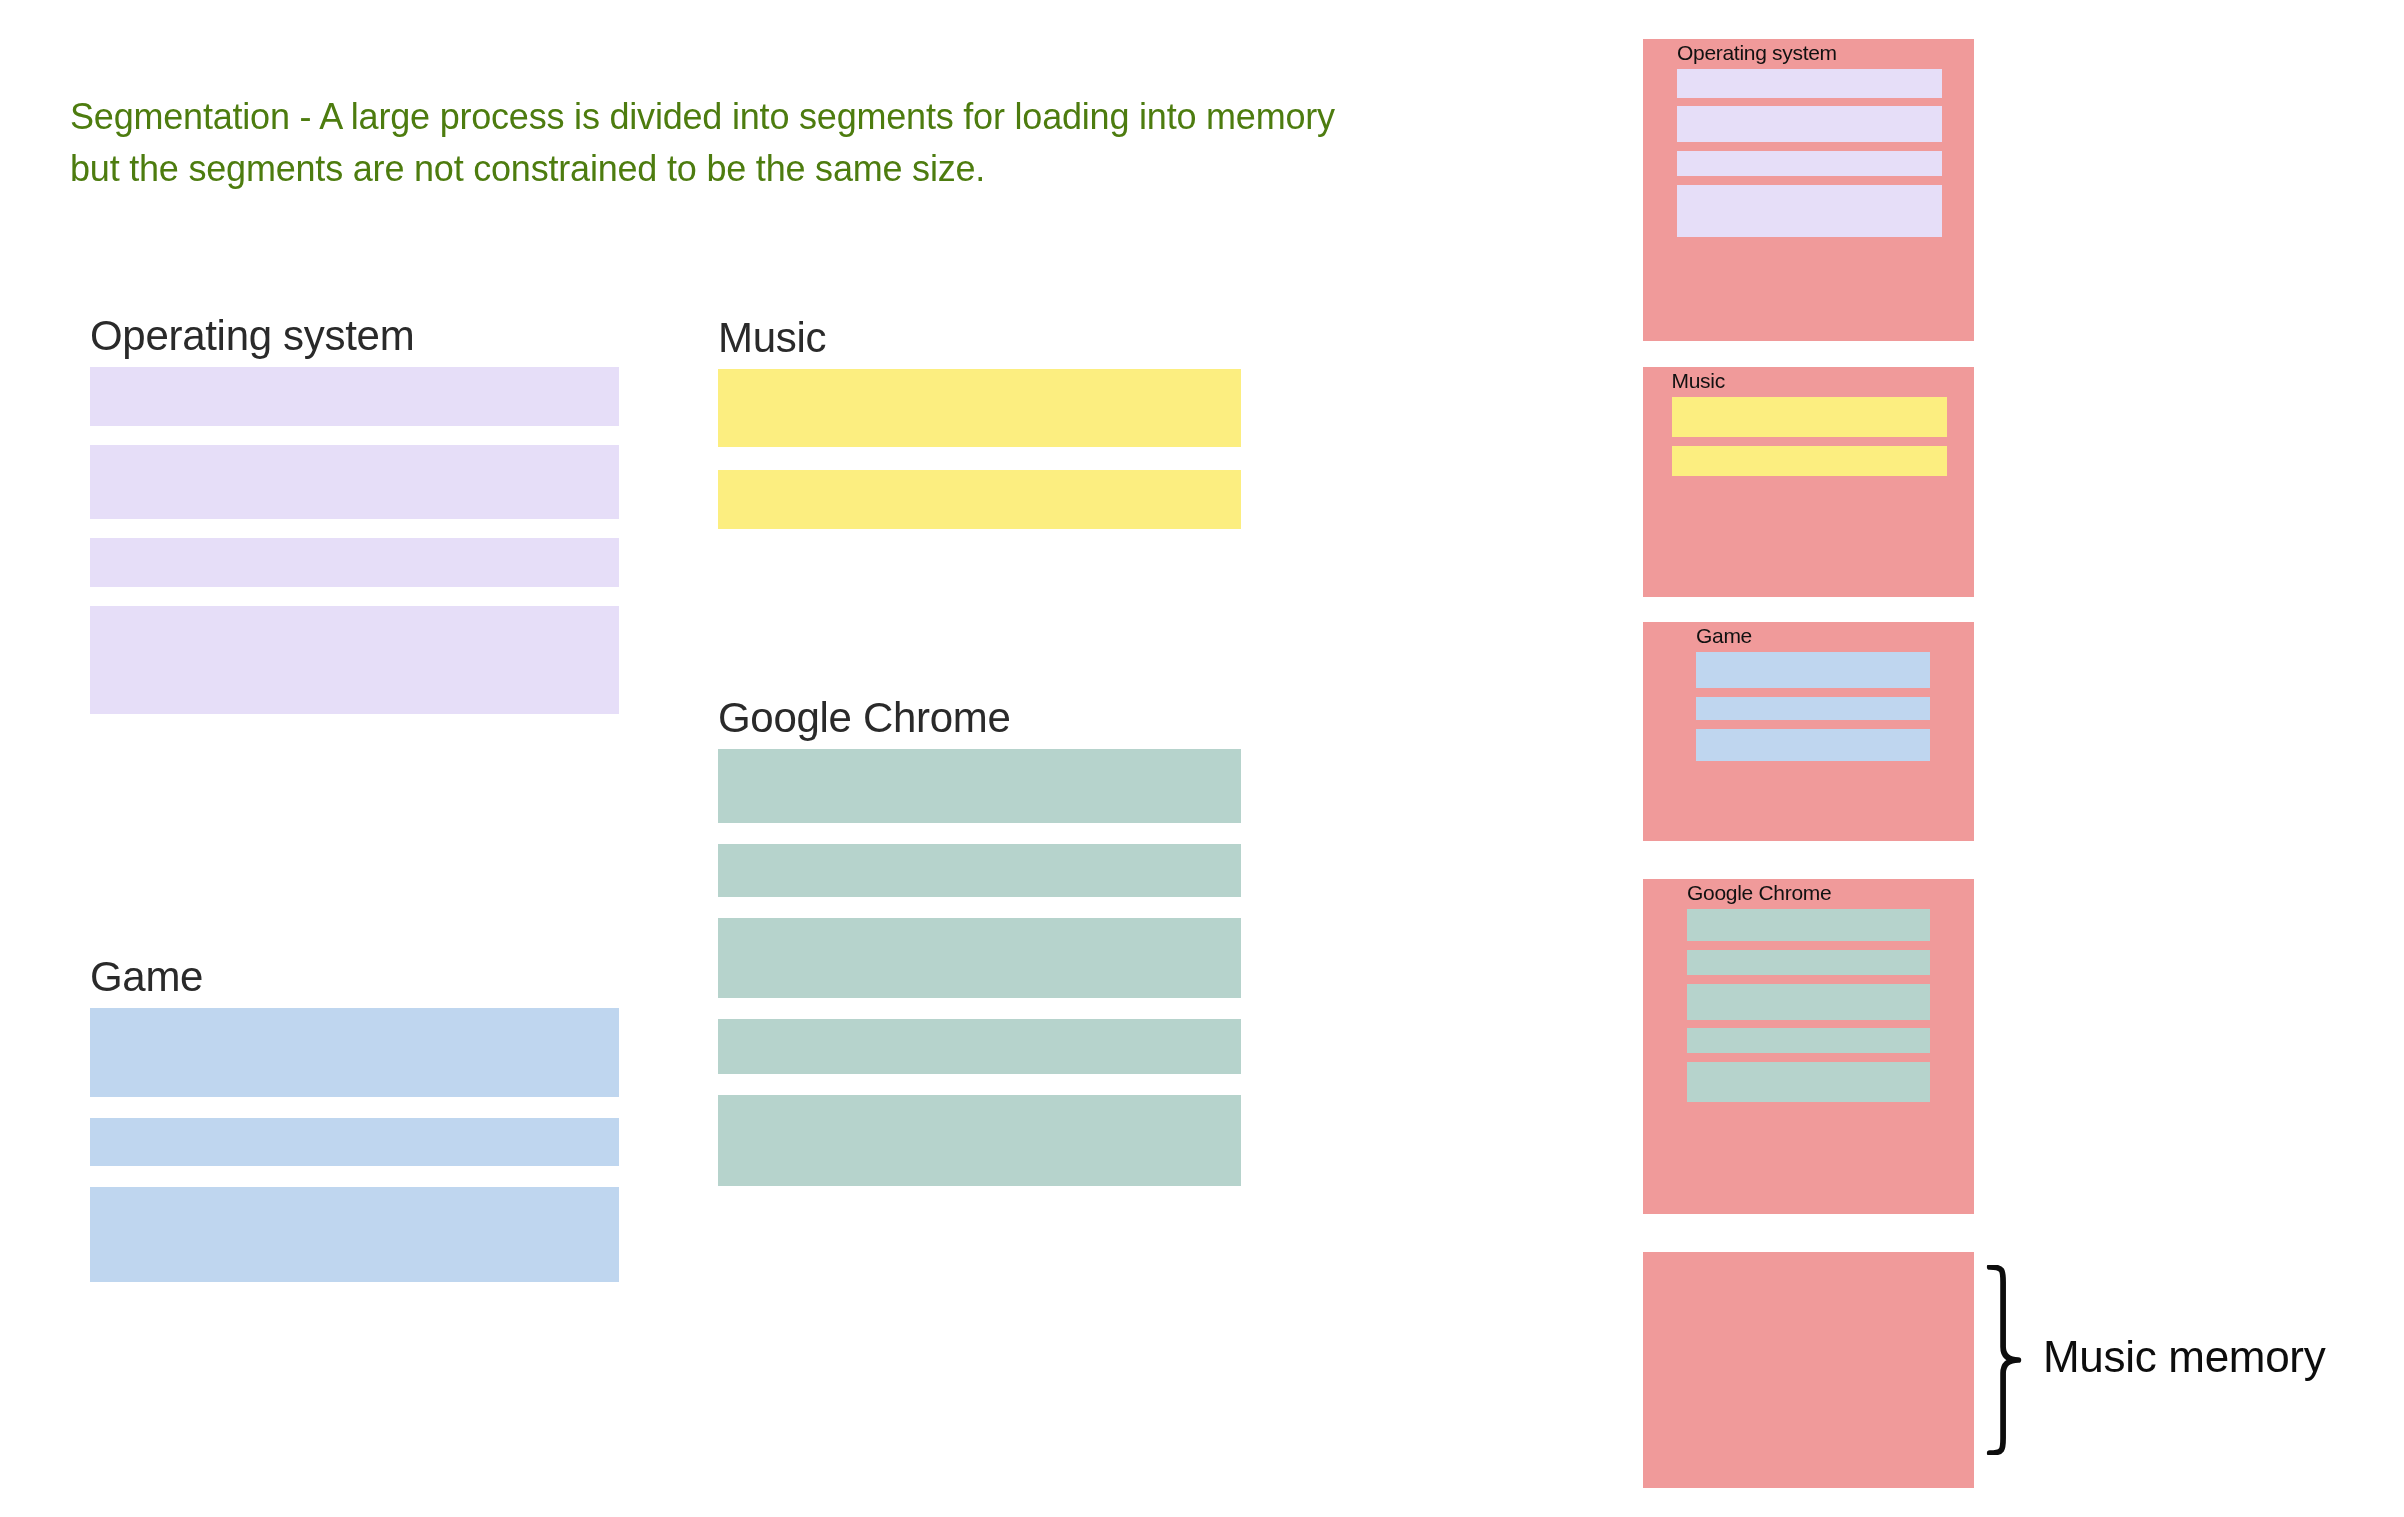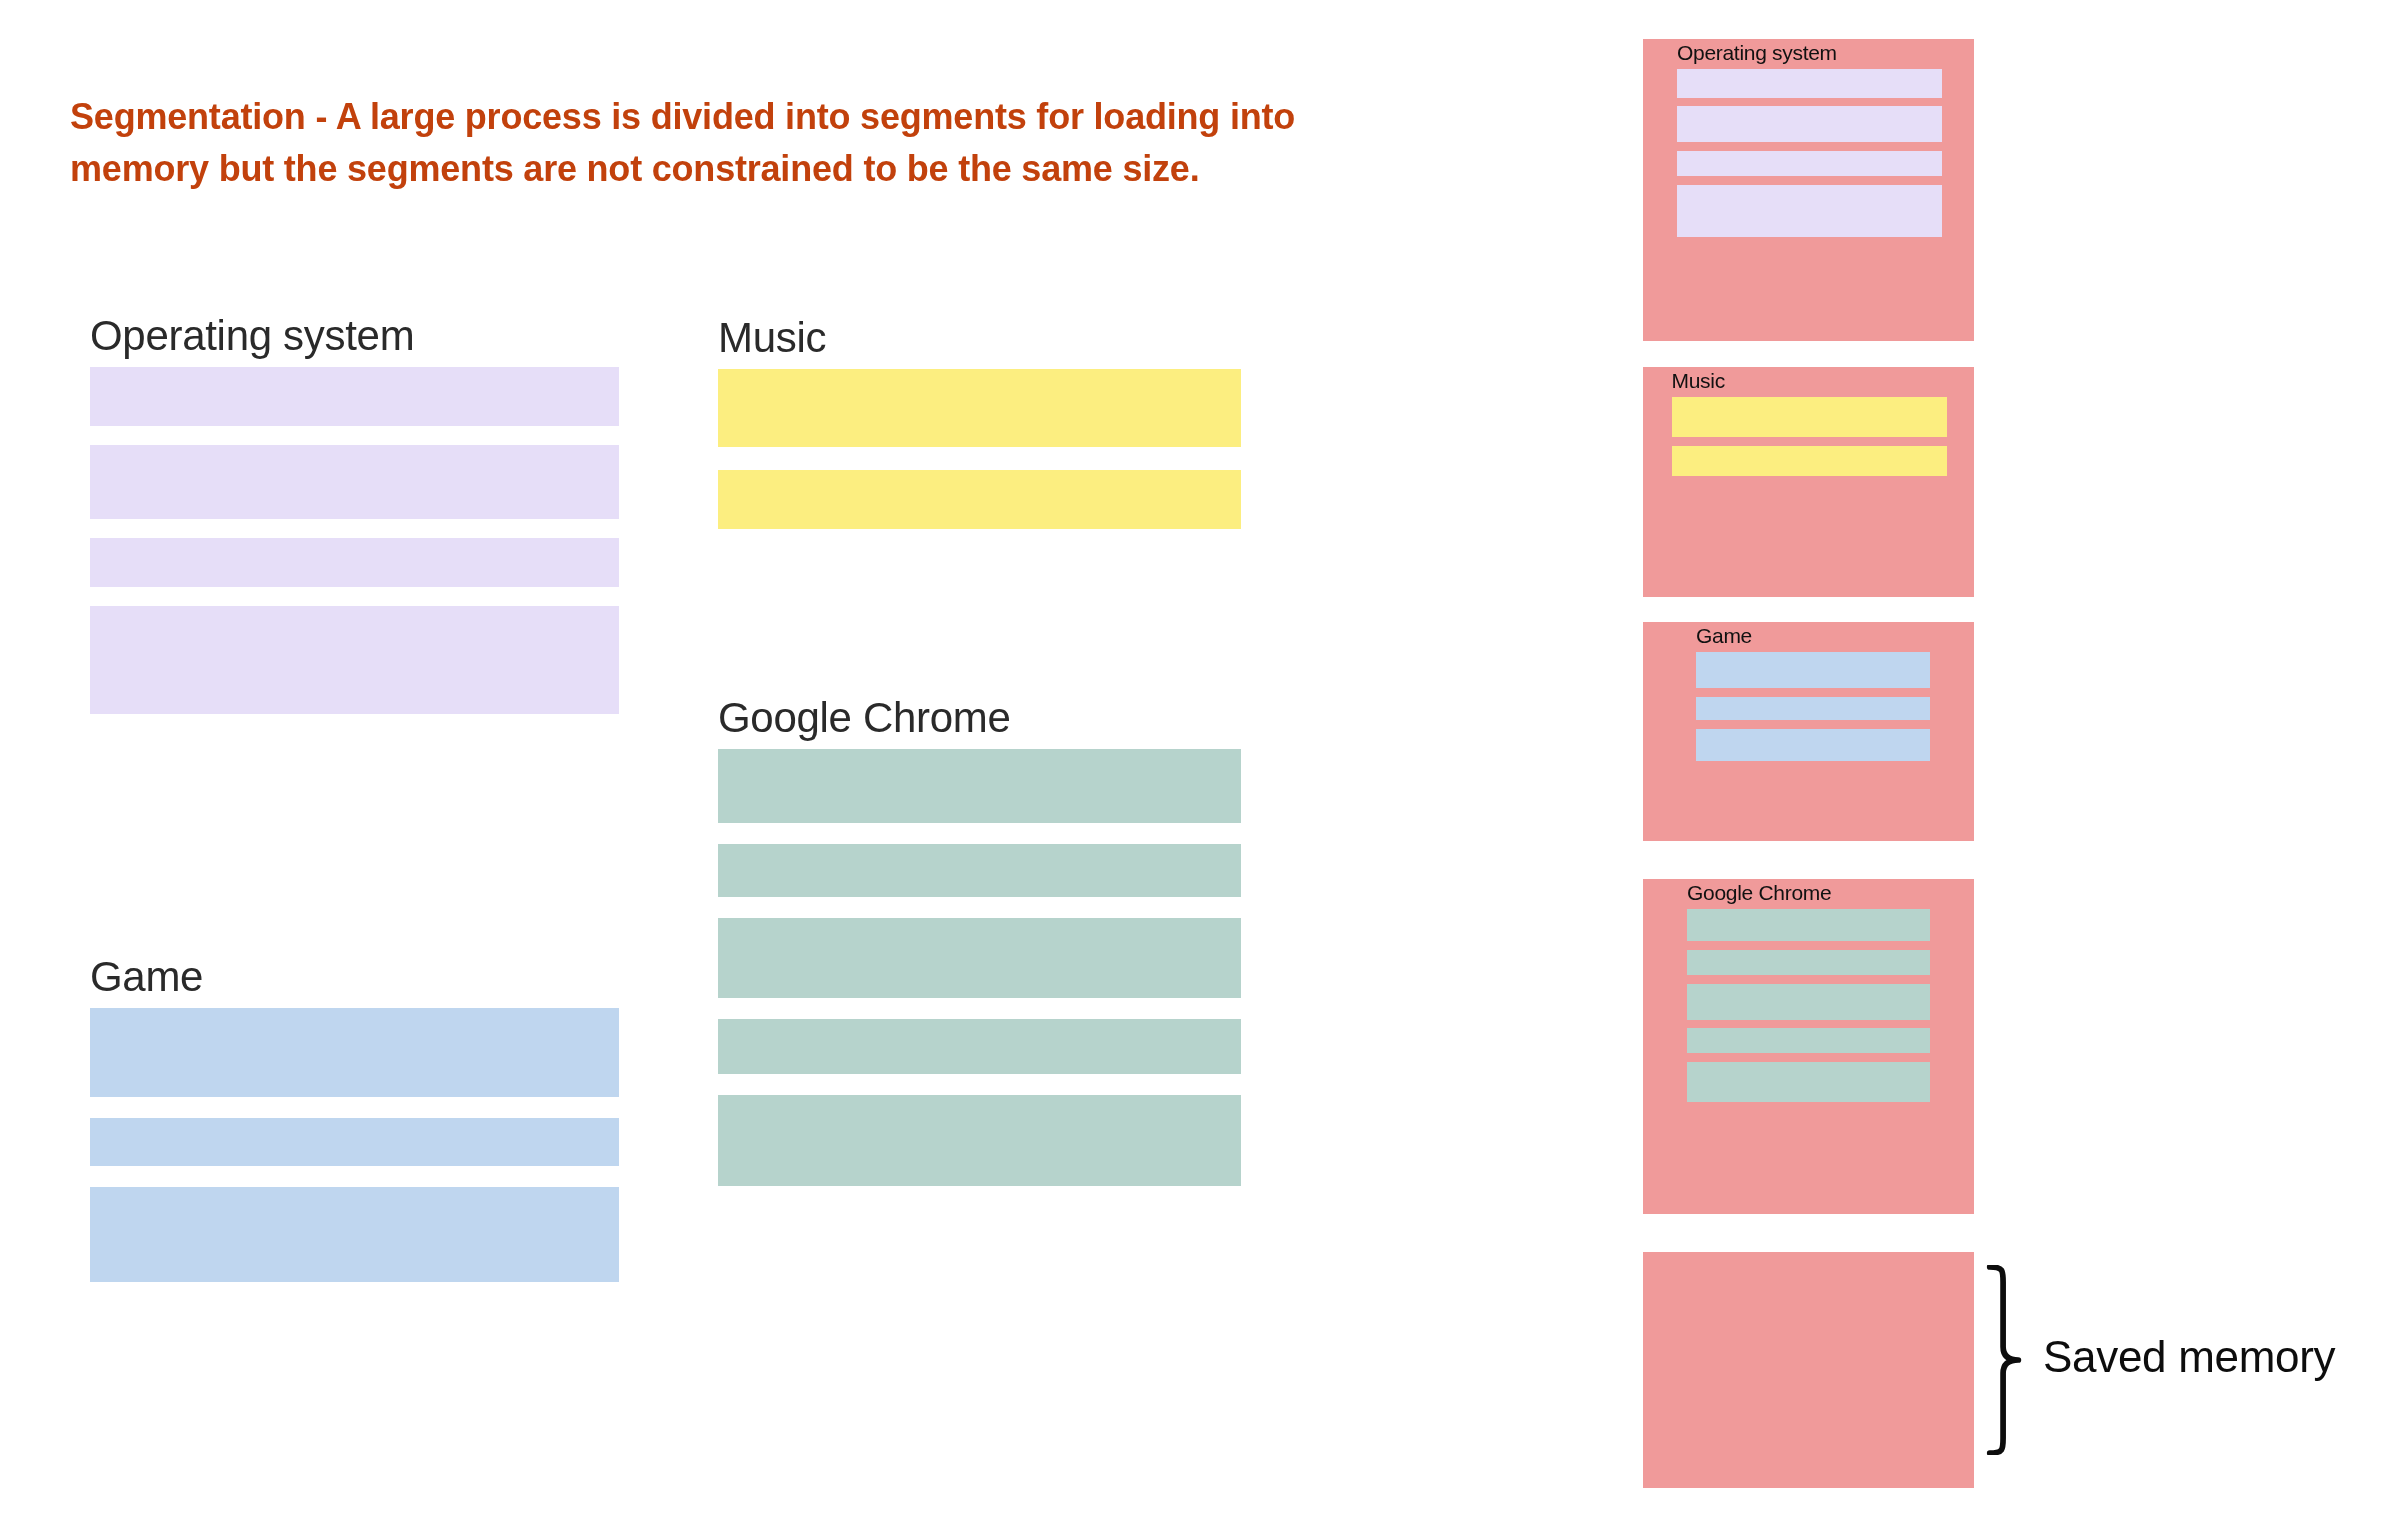--- a/index.html
+++ b/index.html
@@ -17,22 +17,22 @@
   }
 
   
   #intro-text {
     position: absolute;
     left: 70px;
     top: 91px;
     width: 1274px;
     font-size: 36px;
     line-height: 1.45;
-    color: #c2410c;
-    font-weight: 700;
+    color: #4d7c0f;
+    font-weight: 400;
     letter-spacing: -0.2px;
   }
 
   
   .group { position: absolute; }
   .group-title {
     text-align: left;
     color: #2a2a2a;
     font-weight: 400;
     letter-spacing: -0.3px;
@@ -183,14 +183,14 @@
       </div>
   </div>
 </div>
 
 <div class="mem-panel" id="mem-saved"></div>
 
 <svg id="saved-memory-brace" viewBox="0 0 44 200" preserveAspectRatio="none">
   <path d="M 6 2 C 20 2 20 6 20 18 L 20 86 C 20 96 26 100 36 100 C 26 100 20 104 20 114 L 20 182 C 20 194 20 198 6 198" fill="none" stroke="#0d0d0d" stroke-width="6" stroke-linecap="round" stroke-linejoin="round"></path>
 </svg>
 
-<div id="saved-memory-label">Saved memory</div>
+<div id="saved-memory-label">Music memory</div>
 
 
 </body></html>

